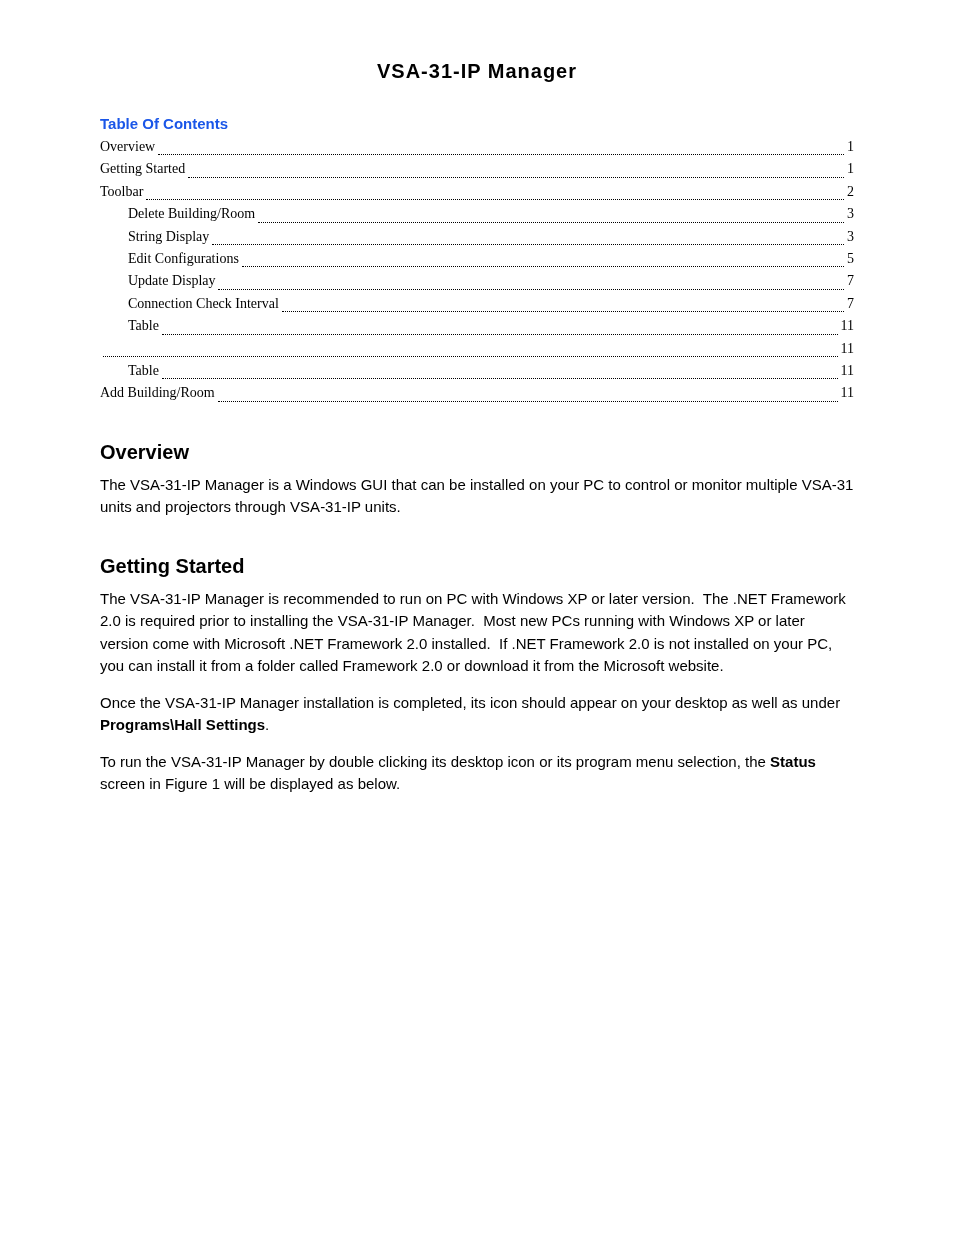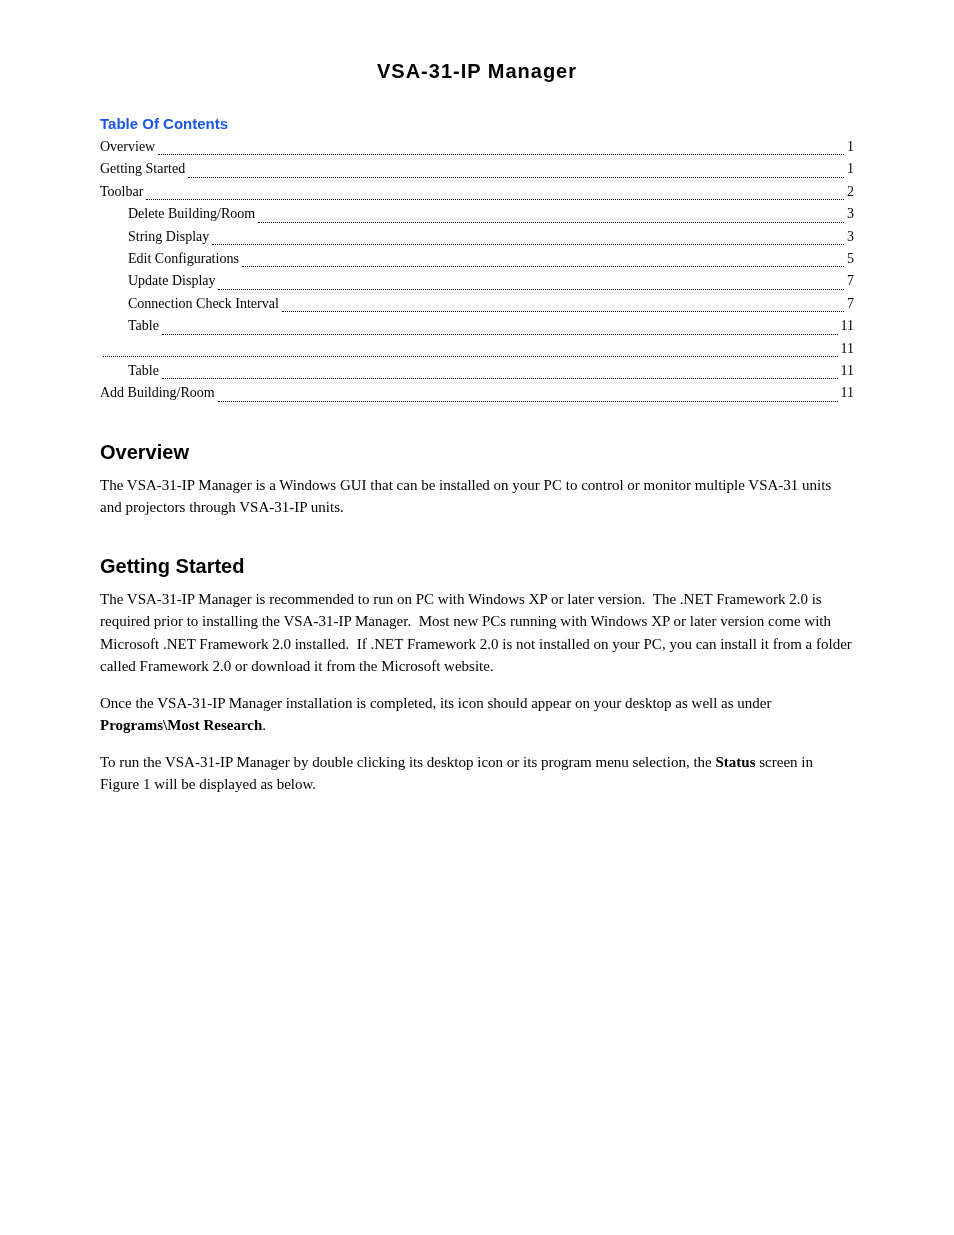--- a/index.html
+++ b/index.html
@@ -43,21 +43,21 @@
 
     .section-heading {
       font-family: Arial, sans-serif;
       font-size: 20px;
       font-weight: bold;
       margin-top: 36px;
       margin-bottom: 10px;
     }
 
     .body-text {
-      font-family: Liberation Serif, serif;
+      font-family: Liberation Sans, sans-serif;
       font-size: 15px;
       line-height: 1.5;
       margin-bottom: 14px;
     }
 
     .bold-inline {
       font-weight: bold;
     }
 
     .toc-row {
@@ -177,19 +177,19 @@
   <div class="section-heading">Overview</div>
   <p class="body-text">
     The VSA-31-IP Manager is a Windows GUI that can be installed on your PC to control or monitor multiple VSA-31 units and projectors through VSA-31-IP units.
   </p>
 
   <div class="section-heading">Getting Started</div>
   <p class="body-text">
     The VSA-31-IP Manager is recommended to run on PC with Windows XP or later version.&nbsp; The .NET Framework 2.0 is required prior to installing the VSA-31-IP Manager.&nbsp; Most new PCs running with Windows XP or later version come with Microsoft .NET Framework 2.0 installed.&nbsp; If .NET Framework 2.0 is not installed on your PC, you can install it from a folder called Framework 2.0 or download it from the Microsoft website.
   </p>
   <p class="body-text">
-    Once the VSA-31-IP Manager installation is completed, its icon should appear on your desktop as well as under <span class="bold-inline">Programs\Most Research</span>.
+    Once the VSA-31-IP Manager installation is completed, its icon should appear on your desktop as well as under <span class="bold-inline">Programs\Hall Settings</span>.
   </p>
   <p class="body-text">
     To run the VSA-31-IP Manager by double clicking its desktop icon or its program menu selection, the <span class="bold-inline">Status</span> screen in Figure 1 will be displayed as below.
   </p>
 
 </div>
 
 </body></html>

